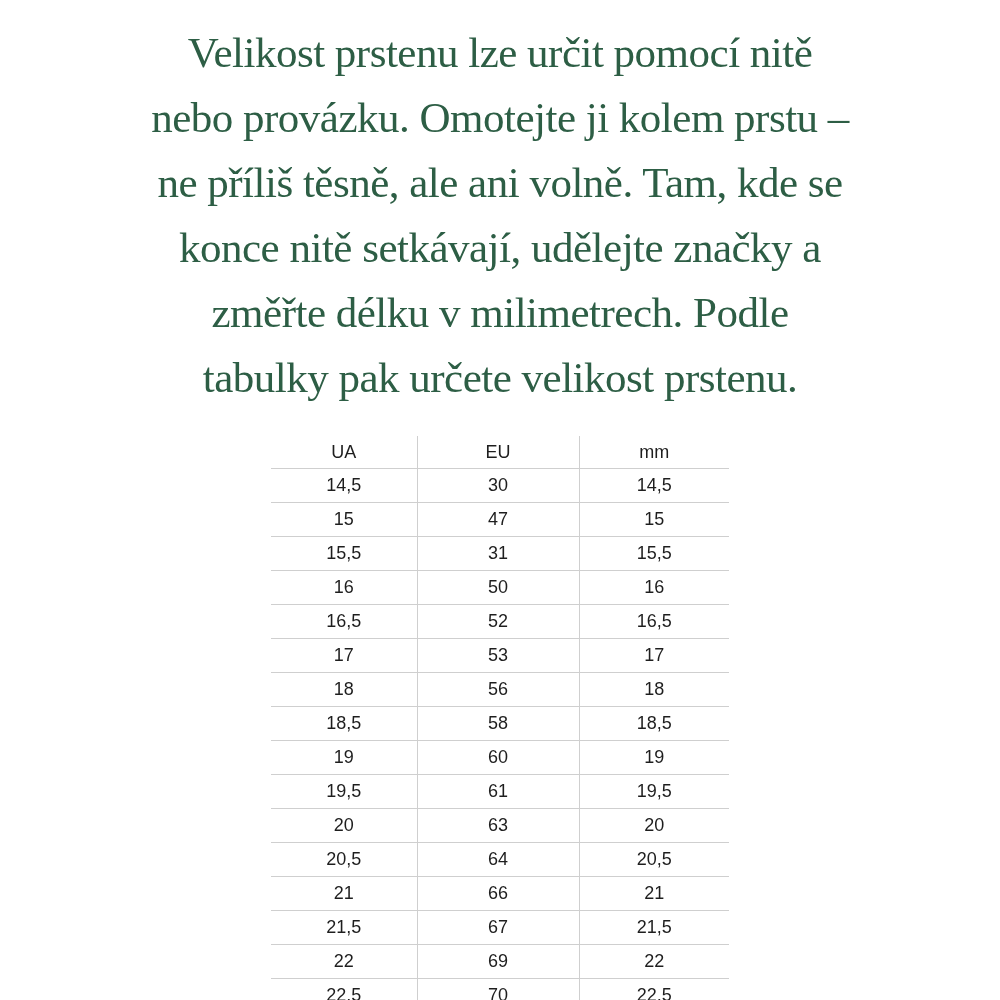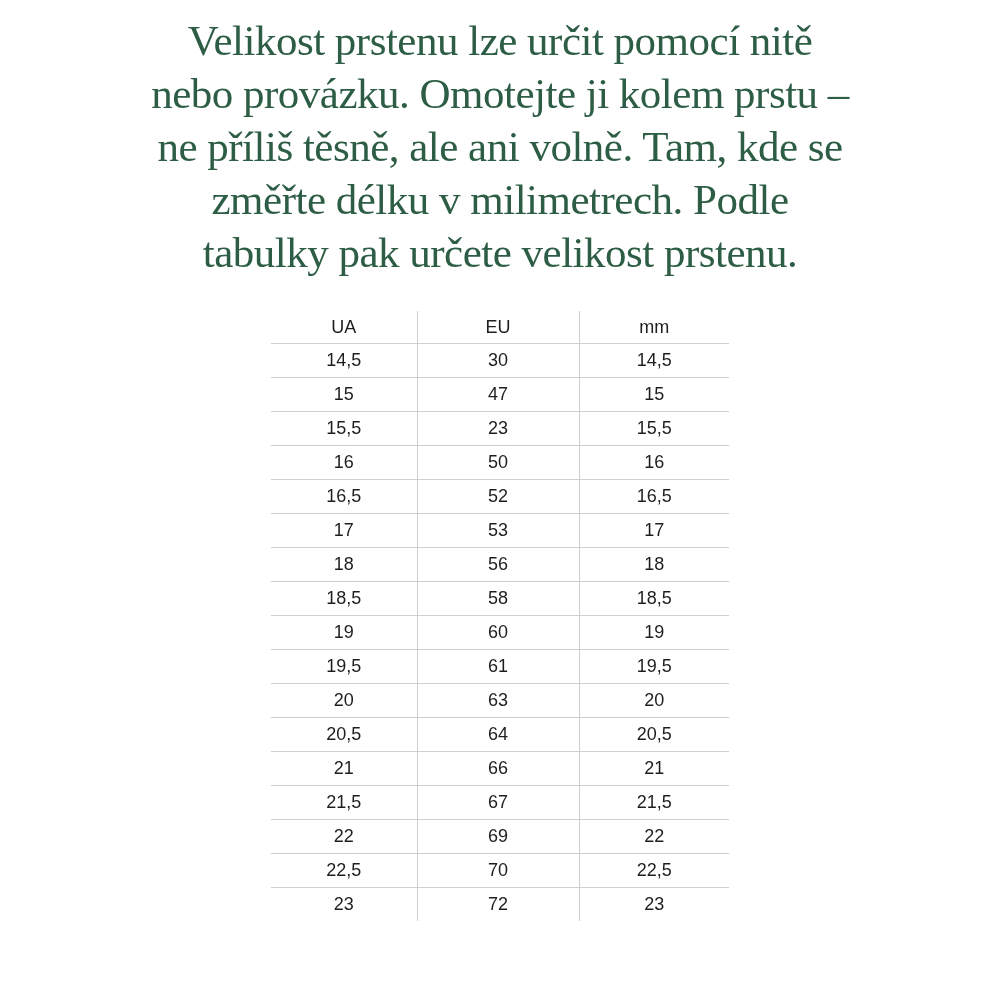--- a/index.html
+++ b/index.html
@@ -20,20 +20,21 @@
     padding-top: 14px;
     text-align: center;
     font-family: "Liberation Serif", "DejaVu Serif", serif;
     font-size: 43px;
     line-height: 53px;
     color: var(--accent);
     letter-spacing: -0.5px;
   }
   .intro-line {
     white-space: nowrap;
+    margin-top: 12px;
   }
   table.size-table {
     margin: 32px auto 0 auto;
     border-collapse: collapse;
     table-layout: fixed;
     width: 458px;
     font-size: 18px;
     color: var(--table-text);
   }
   .size-table col.c1 { width: 146px; }
@@ -57,20 +58,21 @@
     border-right: 1px solid var(--border);
   }
 </style>
 </head>
 <body style="--accent: #2d5e45; --border: #cfcfcf; --table-text: #1e1e1e; background: rgb(255, 255, 255);">
 
 <div class="intro">
     <div class="intro-line">Velikost prstenu lze určit pomocí nitě</div>
     <div class="intro-line">nebo provázku. Omotejte ji kolem prstu –</div>
     <div class="intro-line">ne příliš těsně, ale ani volně. Tam, kde se</div>
+    <div class="intro-line">konce nitě setkávají, udělejte značky a</div>
     <div class="intro-line">změřte délku v milimetrech. Podle</div>
     <div class="intro-line">tabulky pak určete velikost prstenu.</div>
   </div>
 
 <table class="size-table">
   <colgroup>
     <col class="c1">
       <col class="c2">
       <col class="c3">
   </colgroup>
@@ -87,21 +89,21 @@
         <td>30</td>
         <td>14,5</td>
       </tr>
       <tr>
         <td>15</td>
         <td>47</td>
         <td>15</td>
       </tr>
       <tr>
         <td>15,5</td>
-        <td>23</td>
+        <td>31</td>
         <td>15,5</td>
       </tr>
       <tr>
         <td>16</td>
         <td>50</td>
         <td>16</td>
       </tr>
       <tr>
         <td>16,5</td>
         <td>52</td>

